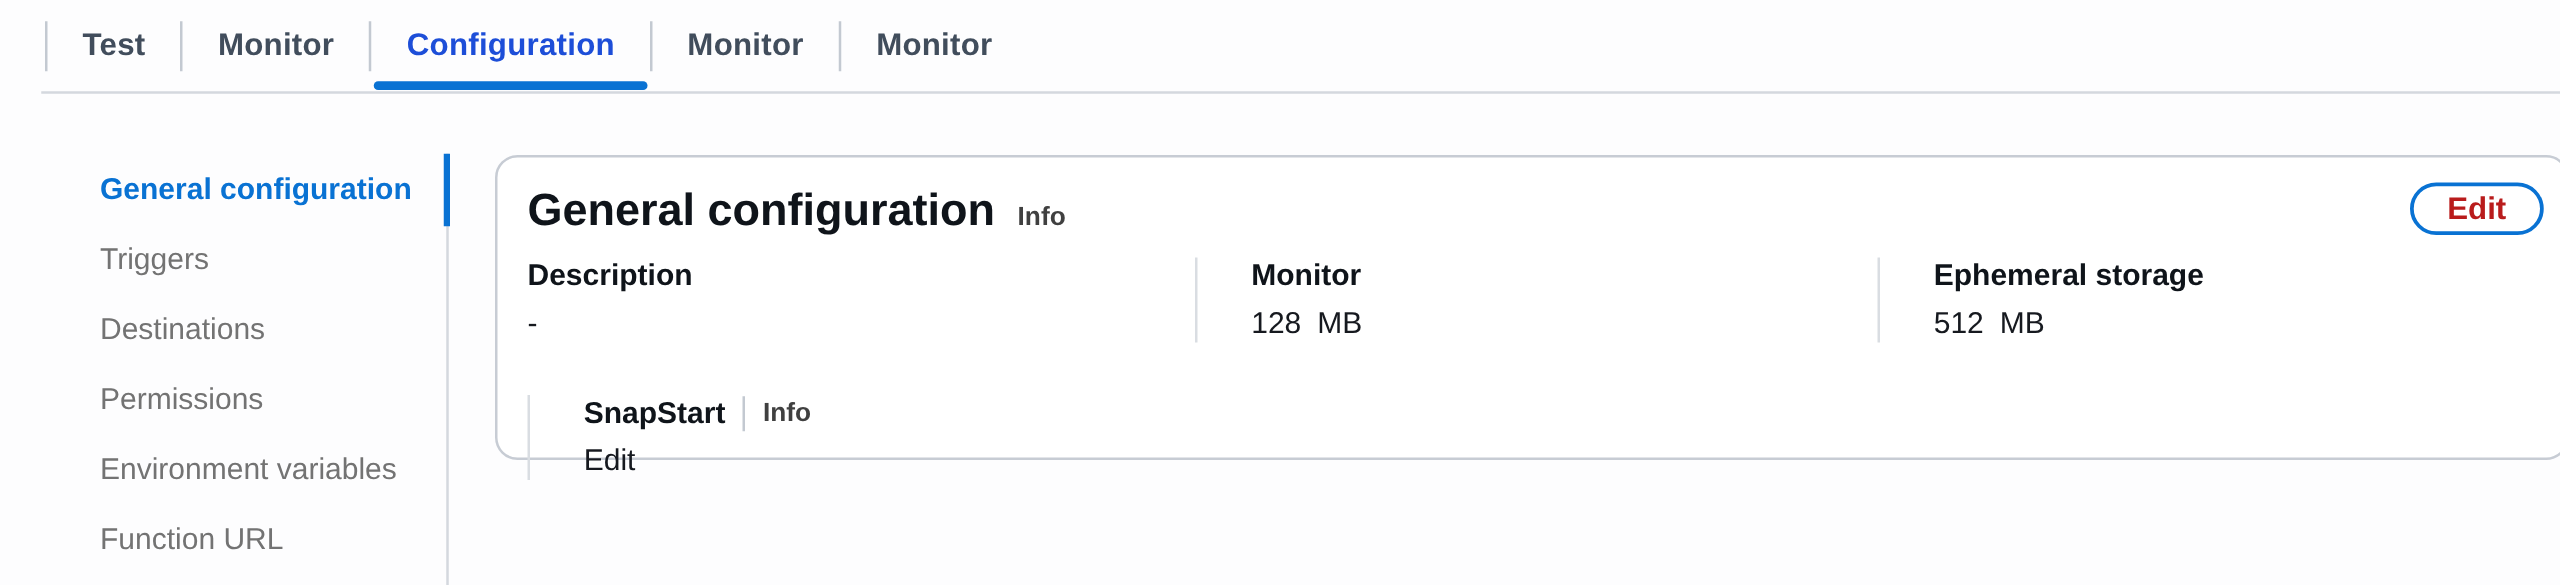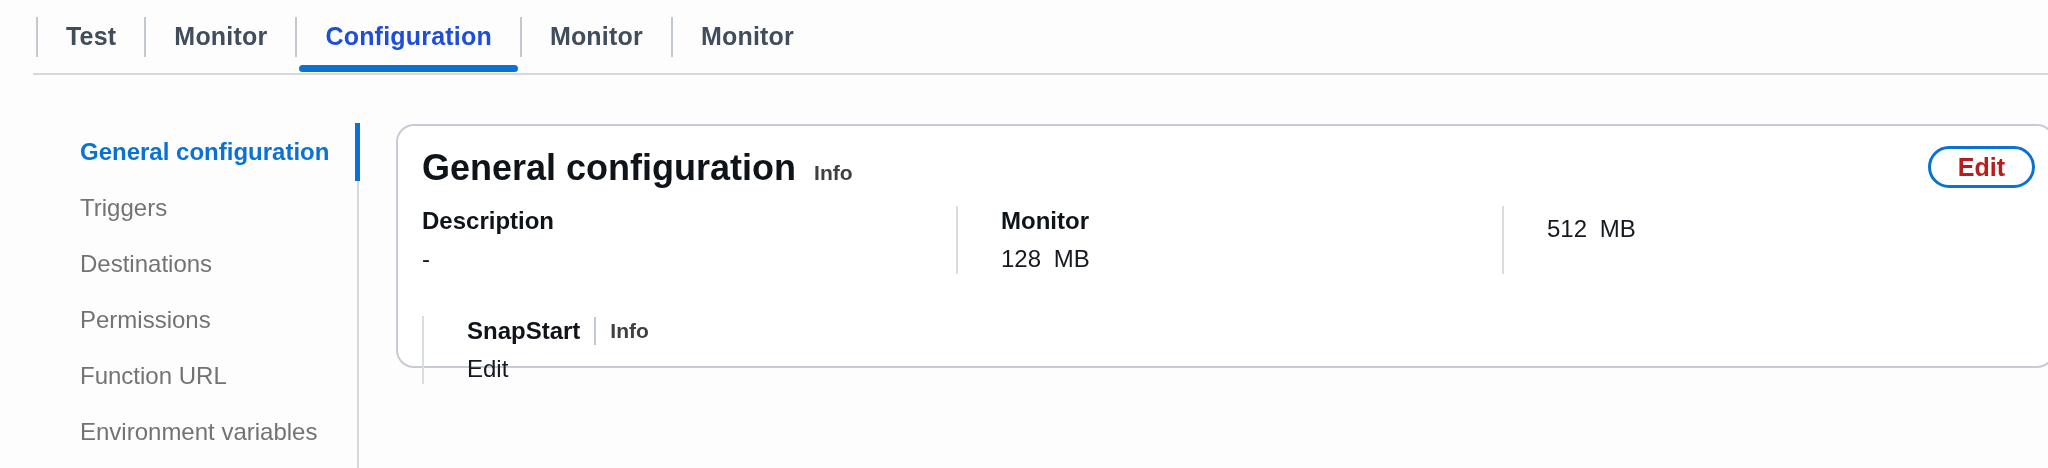--- a/index.html
+++ b/index.html
@@ -130,24 +130,24 @@
         <div class="side-item">
             <span>Triggers</span>
           </div>
         <div class="side-item">
             <span>Destinations</span>
           </div>
         <div class="side-item">
             <span>Permissions</span>
           </div>
         <div class="side-item">
-            <span>Function URL</span>
+            <span>Environment variables</span>
           </div>
         <div class="side-item">
-            <span>Environment variables</span>
+            <span>Function URL</span>
           </div>
       </div>
       <div class="side-rail"></div>
       <div class="side-rail-active"></div>
     </nav>
 
     <section class="card">
       <div class="card-header">
         <div class="card-title-wrap">
           <h2 class="card-title">General configuration</h2>
@@ -164,20 +164,23 @@
           </div>
           <div class="field-value">-</div>
         </div>
         <div class="cell ruled">
           <div class="field-label-row">
             <span class="field-label">Monitor</span>
           </div>
           <div class="field-value">128 MB</div>
         </div>
         <div class="cell ruled">
+          <div class="field-label-row">
+            <span class="field-label">Ephemeral storage</span>
+          </div>
           <div class="field-value">512 MB</div>
         </div>
 
         <div class="cell ruled">
           <div class="field-label-row">
             <span class="field-label">SnapStart</span>
             <span class="label-sep"></span>
             <a class="info-link">Info</a>
           </div>
           <div class="field-value">Edit</div>

